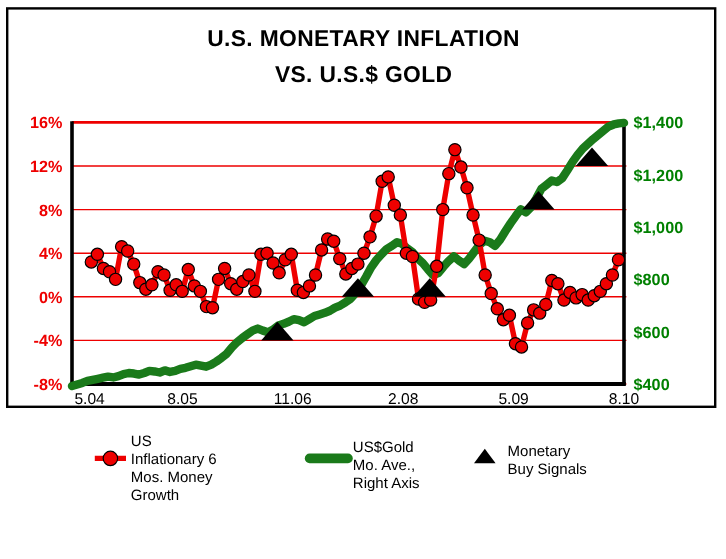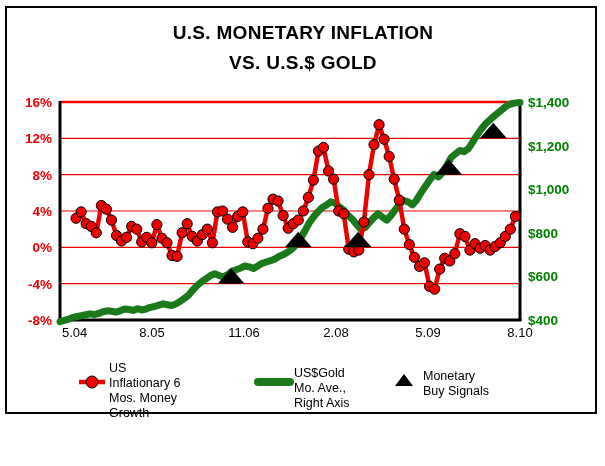--- a/index.html
+++ b/index.html
@@ -1,17 +1,17 @@
 <!DOCTYPE html>
 <html><head>
 <meta charset="utf-8">
 <style>
   html,body{margin:0;padding:0;background:#ffffff;}
   body{width:605px;height:466px;font-family:"Liberation Sans",sans-serif;}
-  #frame{position:absolute;left:5px;top:6px;width:592px;height:408px;border:2px solid #000;box-sizing:border-box;background:#fff;}
+  #frame{position:absolute;left:5px;top:6px;width:592px;height:334px;border:2px solid #000;box-sizing:border-box;background:#fff;}
   .title{position:absolute;left:0;width:592px;text-align:center;font-weight:bold;font-size:19px;letter-spacing:.3px;color:#000;}
   #t1{top:14px;}
   #t2{top:44px;}
   #plotwrap{position:absolute;left:0;top:0;width:592px;height:450px;}
   svg{position:absolute;left:0;top:0;}
   .axlabel{font-size:13.5px;font-weight:bold;}
   .ylabL{fill:#ee0000;}
   .ylabR{fill:#008000;}
   .xlab{fill:#000;font-size:13px;font-weight:normal;}
   .leg{font-size:12.5px;fill:#000;}

